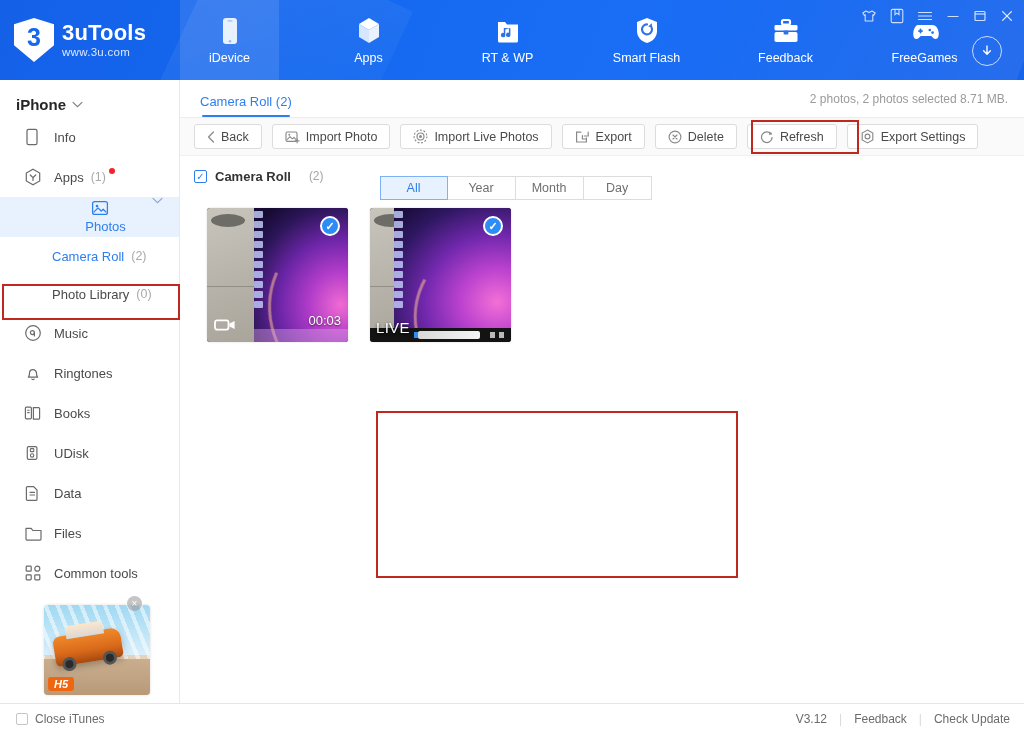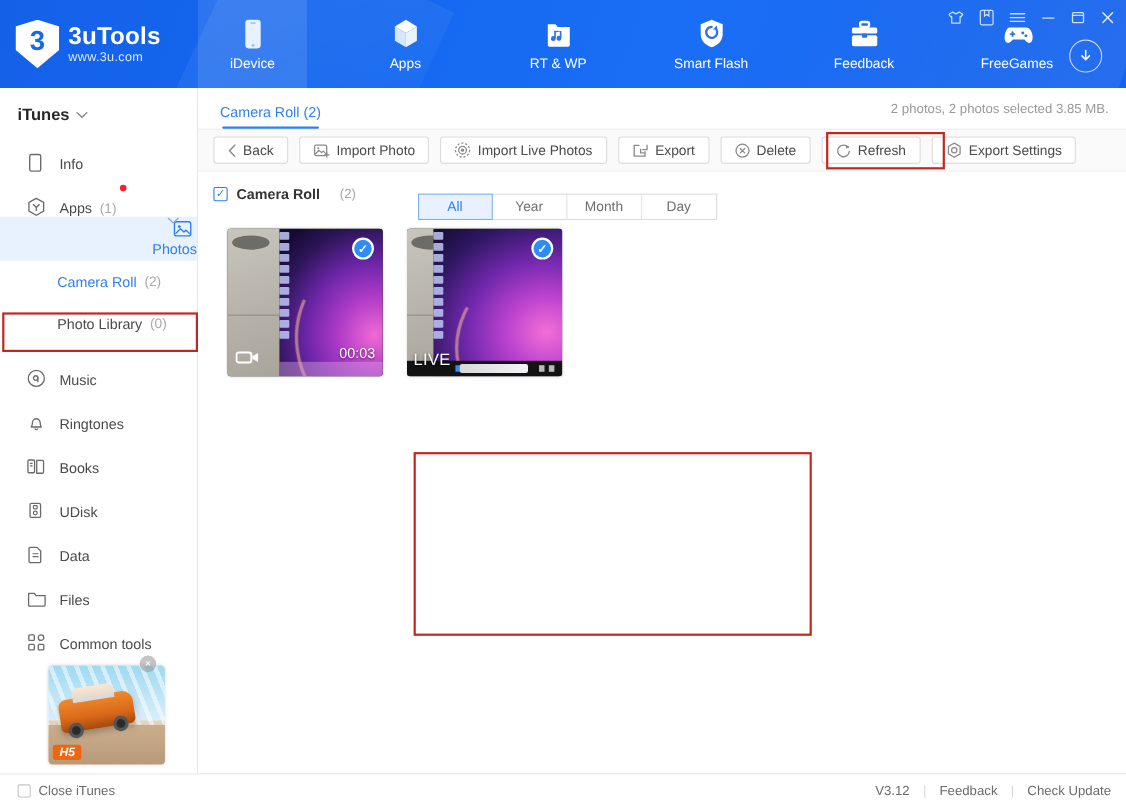--- a/index.html
+++ b/index.html
@@ -107,21 +107,21 @@
   }
   .device-row {
     display: flex; align-items: center; gap: 6px;
     padding: 4px 0 4px 16px;
     cursor: pointer;
   }
   .device-name { font-size: 15px; font-weight: bold; color: #262626; }
   .chev { color: #777; font-size: 10px; line-height: 1; }
 
   .side-item {
-    display: flex; align-items: flex-end;
+    display: flex; align-items: center;
     height: 40px;
     padding-left: 24px;
     cursor: pointer;
     position: relative;
     color: #4a4a4a;
     font-size: 13px;
   }
   .side-item .sicon {
     width: 22px; flex: 0 0 22px;
     display: flex; align-items: center; justify-content: flex-start;
@@ -542,21 +542,21 @@
           <path d="M8 3 v8 M4.6 7.8 L8 11.2 L11.4 7.8" stroke="#ffffff" stroke-width="1.35" fill="none" stroke-linecap="round" stroke-linejoin="round"></path>
         </svg>
     </div>
   </div>
 
   <div class="body">
 
     <div class="sidebar">
 
       <div class="device-row">
-        <span class="device-name">iTunes</span>
+        <span class="device-name">iPhone</span>
         <span class="chev">
           <svg width="11" height="7" viewBox="0 0 11 7">
               <path d="M1 1.4 L5.5 5.6 L10 1.4" stroke="#808080" stroke-width="1.2" fill="none" stroke-linecap="round"></path>
             </svg>
         </span>
       </div>
 
       <div class="side-item">
         <span class="sicon">
           <svg width="16" height="18" viewBox="0 0 16 18">
@@ -692,21 +692,21 @@
         <div class="h5">H5</div>
       </div>
     </div>
 
     <div class="main">
 
       <div class="tabbar">
         <div class="tab-left">
           <div class="tab-item active">Camera Roll (2)</div>
         </div>
-        <div class="sel-info">2 photos, 2 photos selected 3.85 MB.</div>
+        <div class="sel-info">2 photos, 2 photos selected 8.71 MB.</div>
       </div>
 
       <div class="toolbar">
 
         <div class="tbtn">
           <span class="ticon">
             <svg width="8" height="12" viewBox="0 0 8 12">
                 <path d="M6.4 1 L1.6 6 L6.4 11" stroke="#8a8a8a" stroke-width="1.3" fill="none" stroke-linecap="round" stroke-linejoin="round"></path>
               </svg>
           </span>

